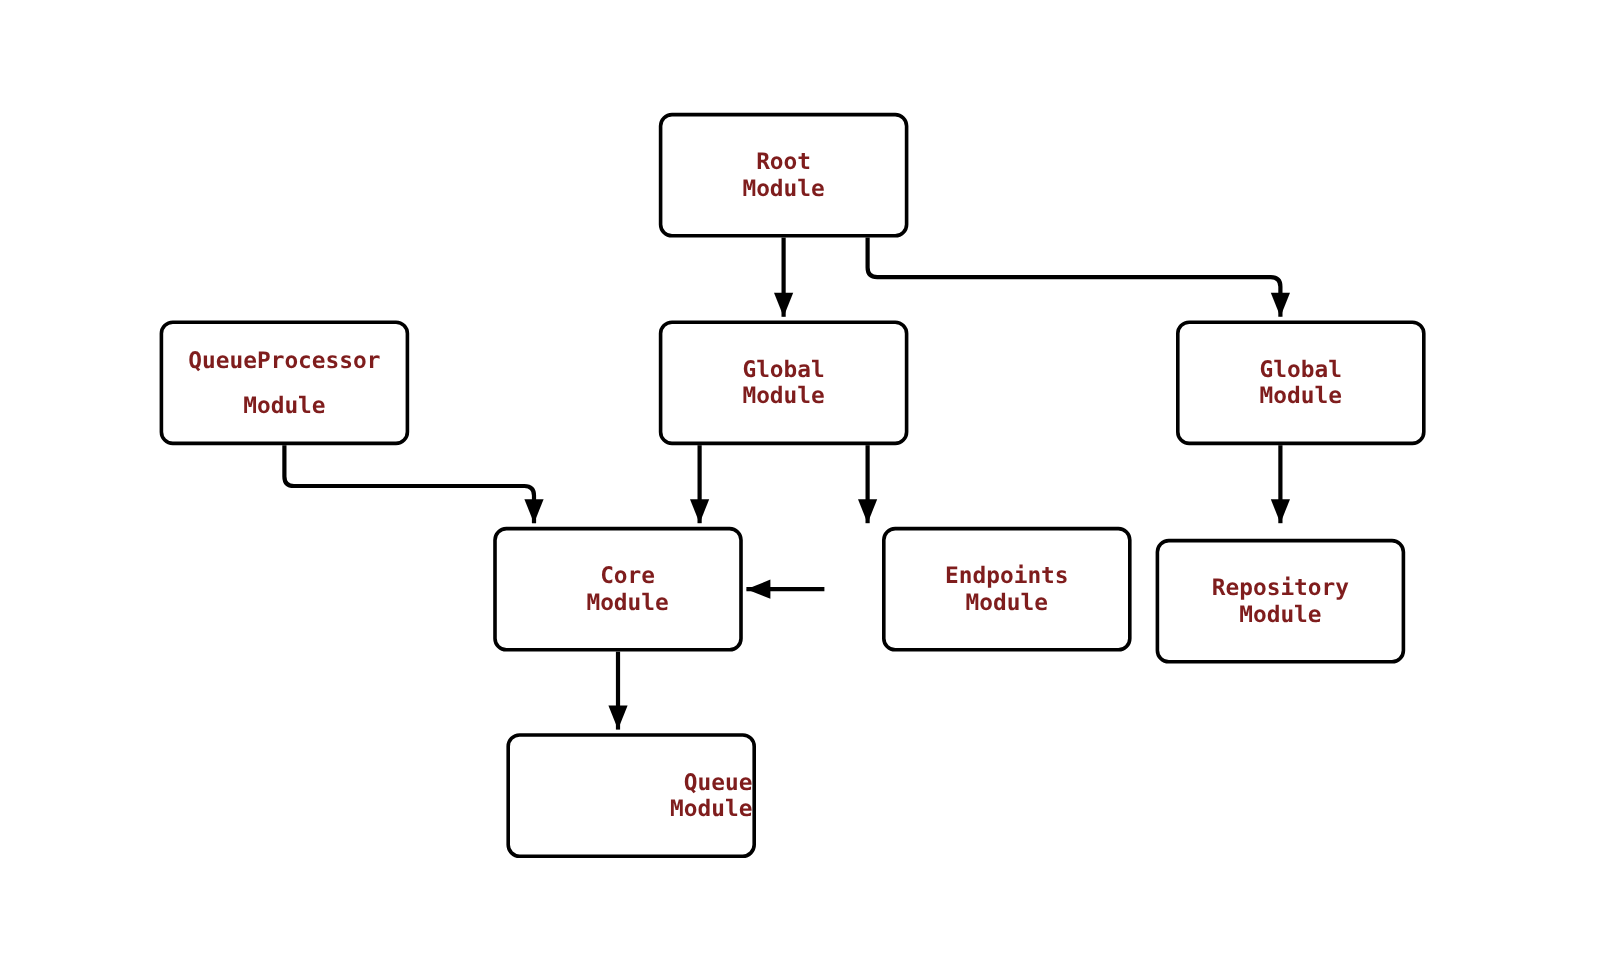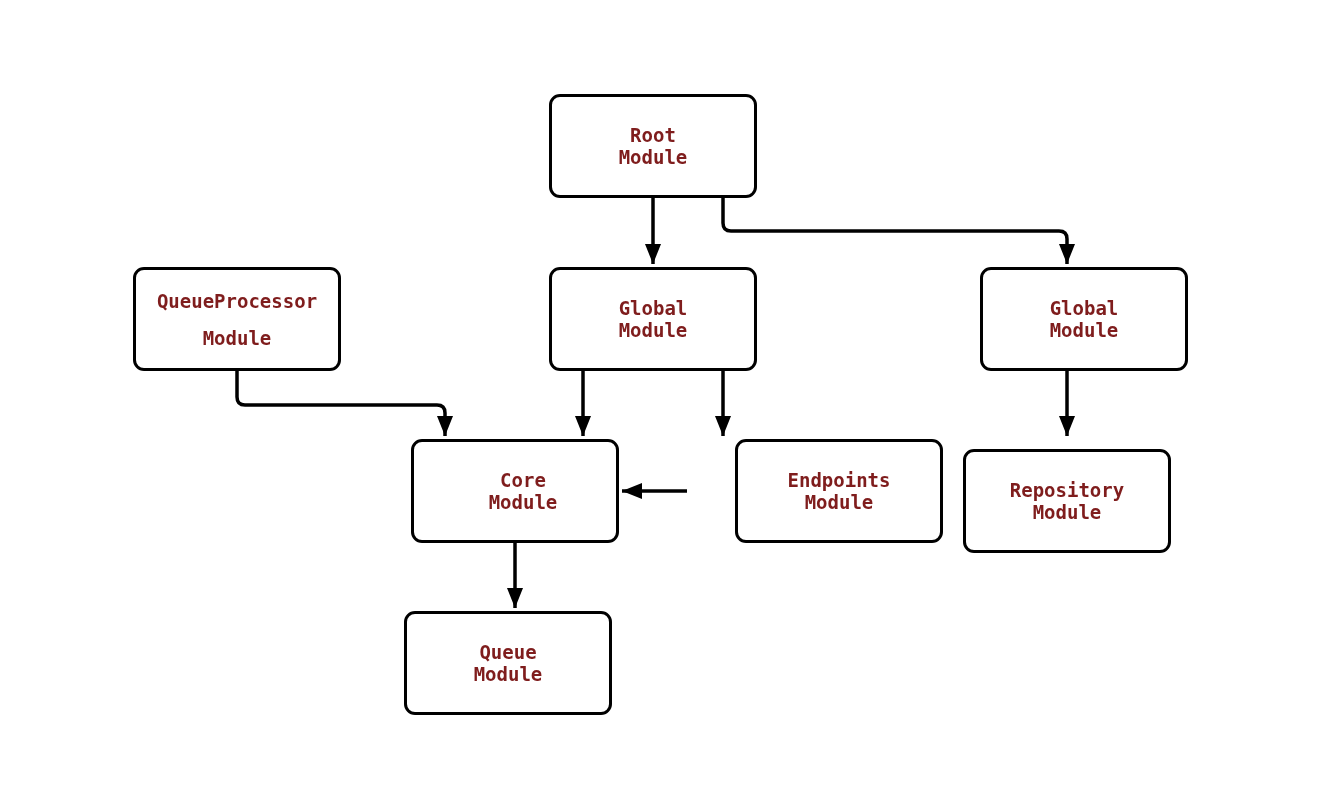--- a/index.html
+++ b/index.html
@@ -49,21 +49,21 @@
     color: #7f1d1d;
     white-space: nowrap;
   }
   .n-root          { left: 549px;  top: 94px;  }
   .n-queueproc     { left: 133px;  top: 267px; gap: 15px; }
   .n-server        { left: 549px;  top: 267px; }
   .n-global        { left: 940px;  top: 267px; margin-left: 40px; }
   .n-core          { left: 411px;  top: 439px; padding-left: 16px; }
   .n-endpoints     { left: 687px;  top: 439px; margin-left: 48px; }
   .n-repository    { left: 963px;  top: 449px; }
-  .n-queue         { left: 404px;  top: 611px; }
+  .n-queue         { left: 422px;  top: 611px; align-items: flex-end; }
 </style>
 </head>
 <body>
 
 <div class="canvas">
 
   <svg class="edges" viewBox="0 0 1337 809" xmlns="http://www.w3.org/2000/svg">
     <defs>
       <marker id="arrow" markerUnits="userSpaceOnUse" markerWidth="24" markerHeight="20" viewBox="0 0 24 20" refX="22" refY="10" orient="auto">
         <polygon points="2,2 22,10 2,18" fill="#000000"></polygon>

